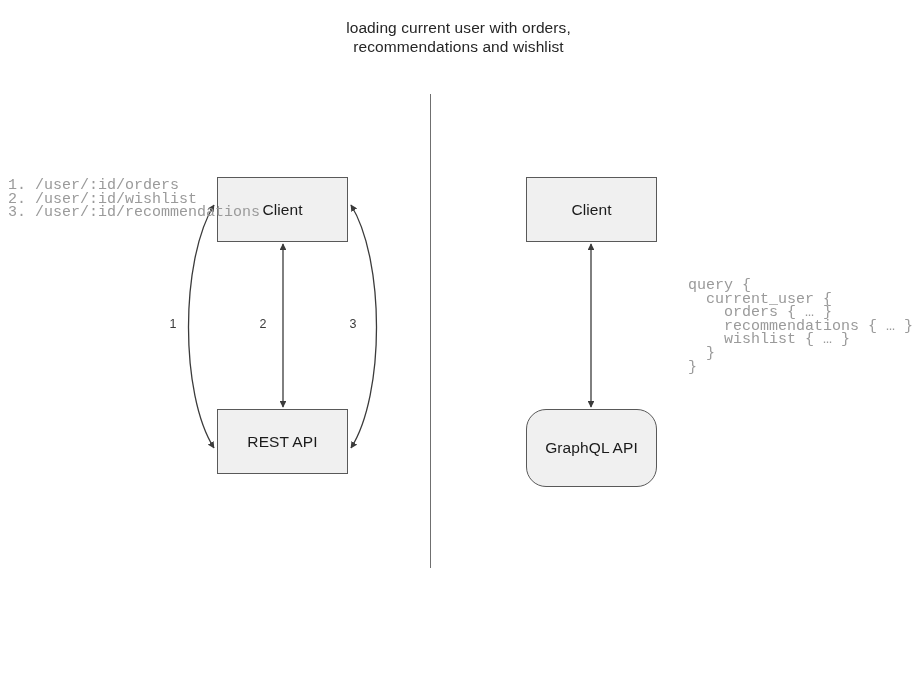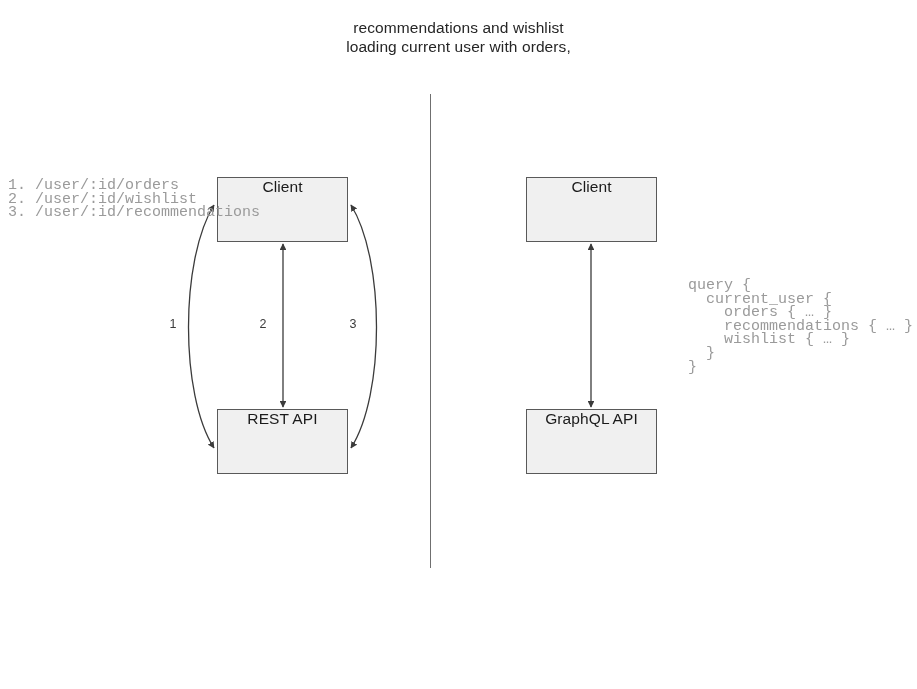--- a/index.html
+++ b/index.html
@@ -43,30 +43,30 @@
     background: #6f6f6f;
   }
 
   
   .node {
     position: absolute;
     box-sizing: border-box;
     background: #f0f0f0;
     border: 1.4px solid #595959;
     display: flex;
-    align-items: flex-start;
+    align-items: center;
     justify-content: center;
     font-size: 15.5px;
     color: #1a1a1a;
     letter-spacing: 0.1px;
   }
   .node-rest-client   { left: 217px; top: 177px; width: 131px; height: 65px; }
   .node-rest-api      { left: 217px; top: 409px; width: 131px; height: 65px; }
   .node-gql-client    { left: 526px; top: 177px; width: 131px; height: 65px; }
-  .node-gql-api       { left: 526px; top: 409px; width: 131px; height: 65px; }
+  .node-gql-api       { left: 526px; top: 409px; width: 131px; height: 78px; border-radius: 20px; }
 
   
   .edges {
     position: absolute;
     left: 0;
     top: 0;
     width: 917px;
     height: 689px;
     pointer-events: none;
   }
@@ -94,22 +94,22 @@
   }
   .rest-endpoints { left: 8px; top: 179px; }
   .gql-query      { left: 688px; top: 279px; }
 </style>
 </head>
 <body>
 
 <div id="canvas">
 
   <div class="title">
+    <span class="line">loading current user with orders,</span>
     <span class="line">recommendations and wishlist</span>
-    <span class="line">loading current user with orders,</span>
   </div>
 
   <div class="divider"></div>
 
   <svg class="edges" viewBox="0 0 917 689" width="917" height="689" xmlns="http://www.w3.org/2000/svg">
     <defs>
       <marker id="ah" viewBox="0 0 10 10" refX="9" refY="5" markerWidth="5.2" markerHeight="5.2" orient="auto-start-reverse">
         <path d="M 0 0 L 10 5 L 0 10 z" fill="#3b3b3b"></path>
       </marker>
     </defs>

